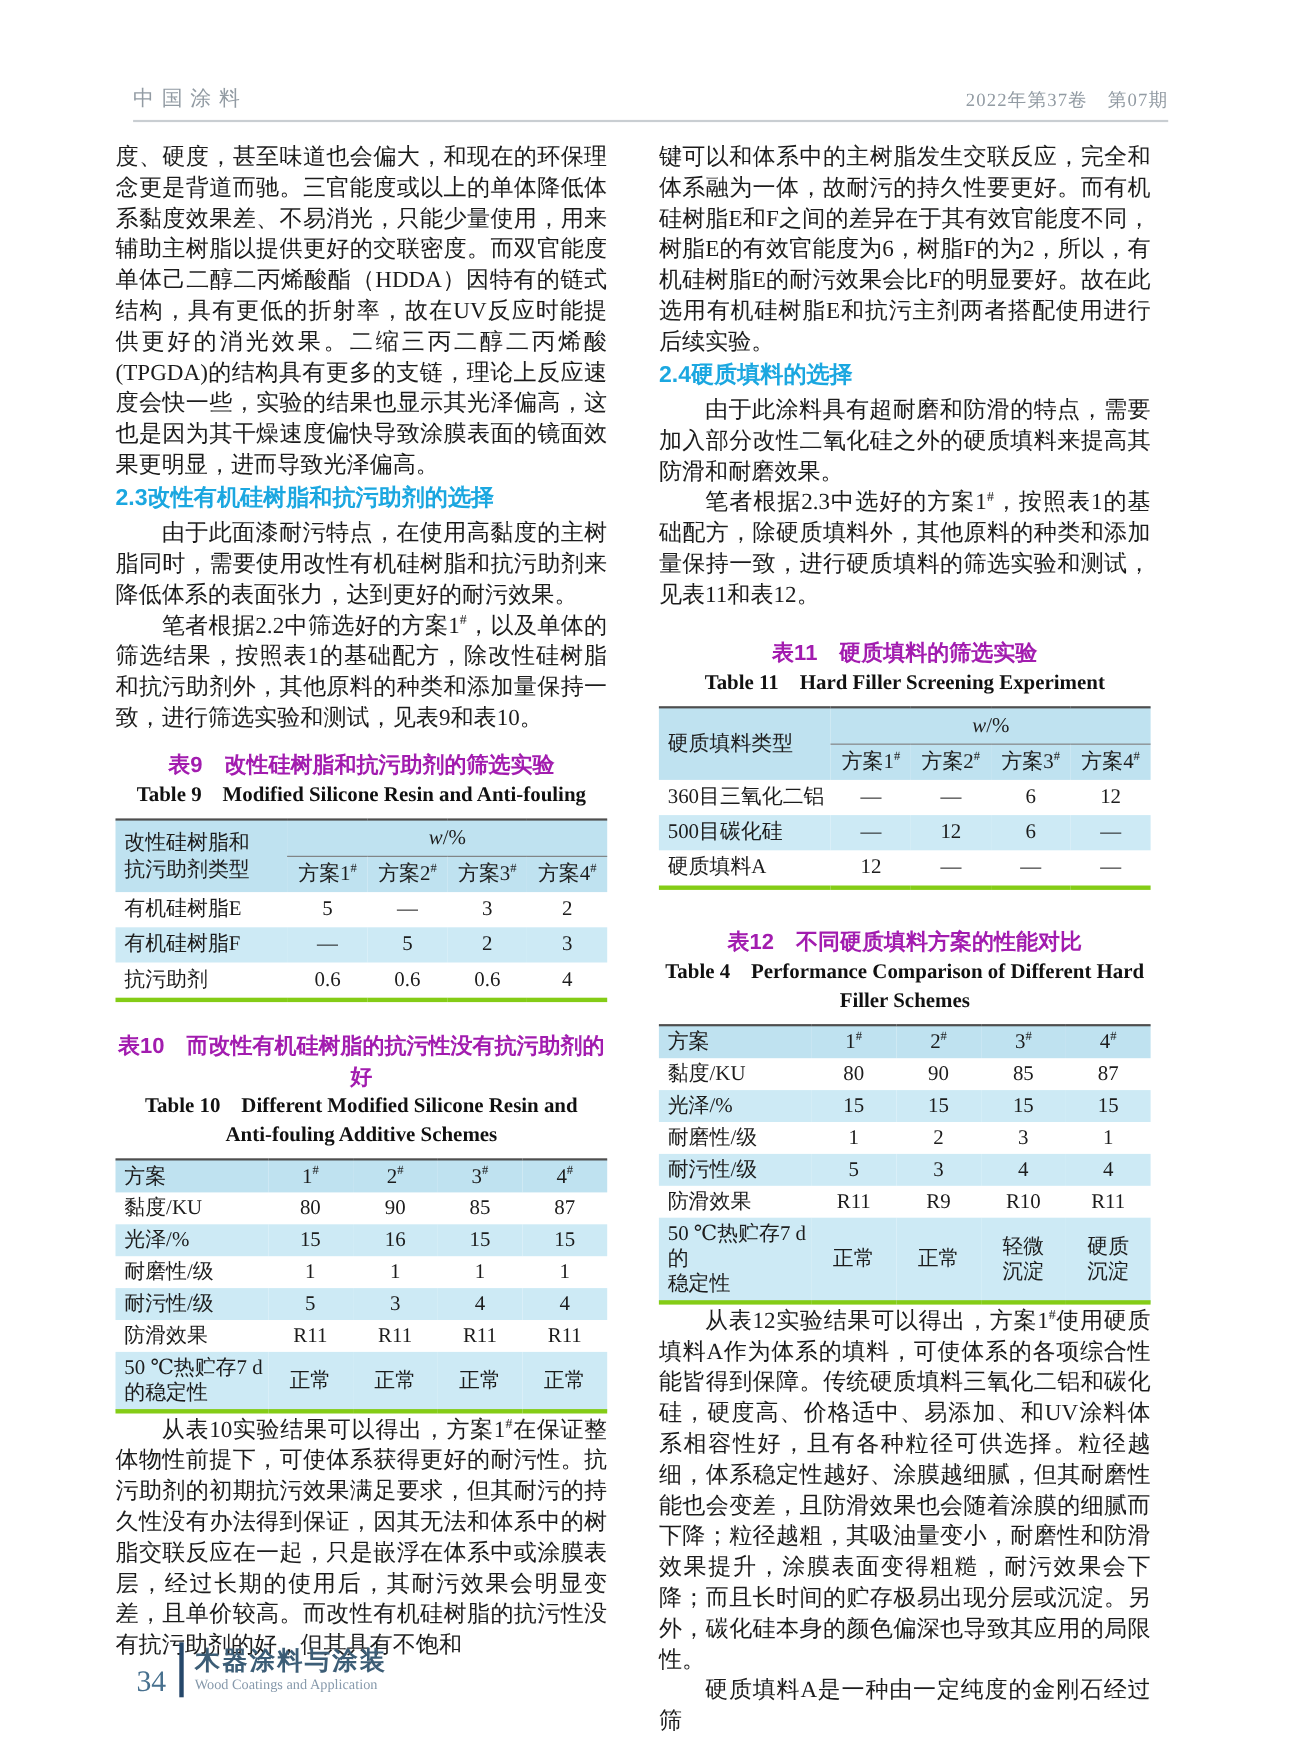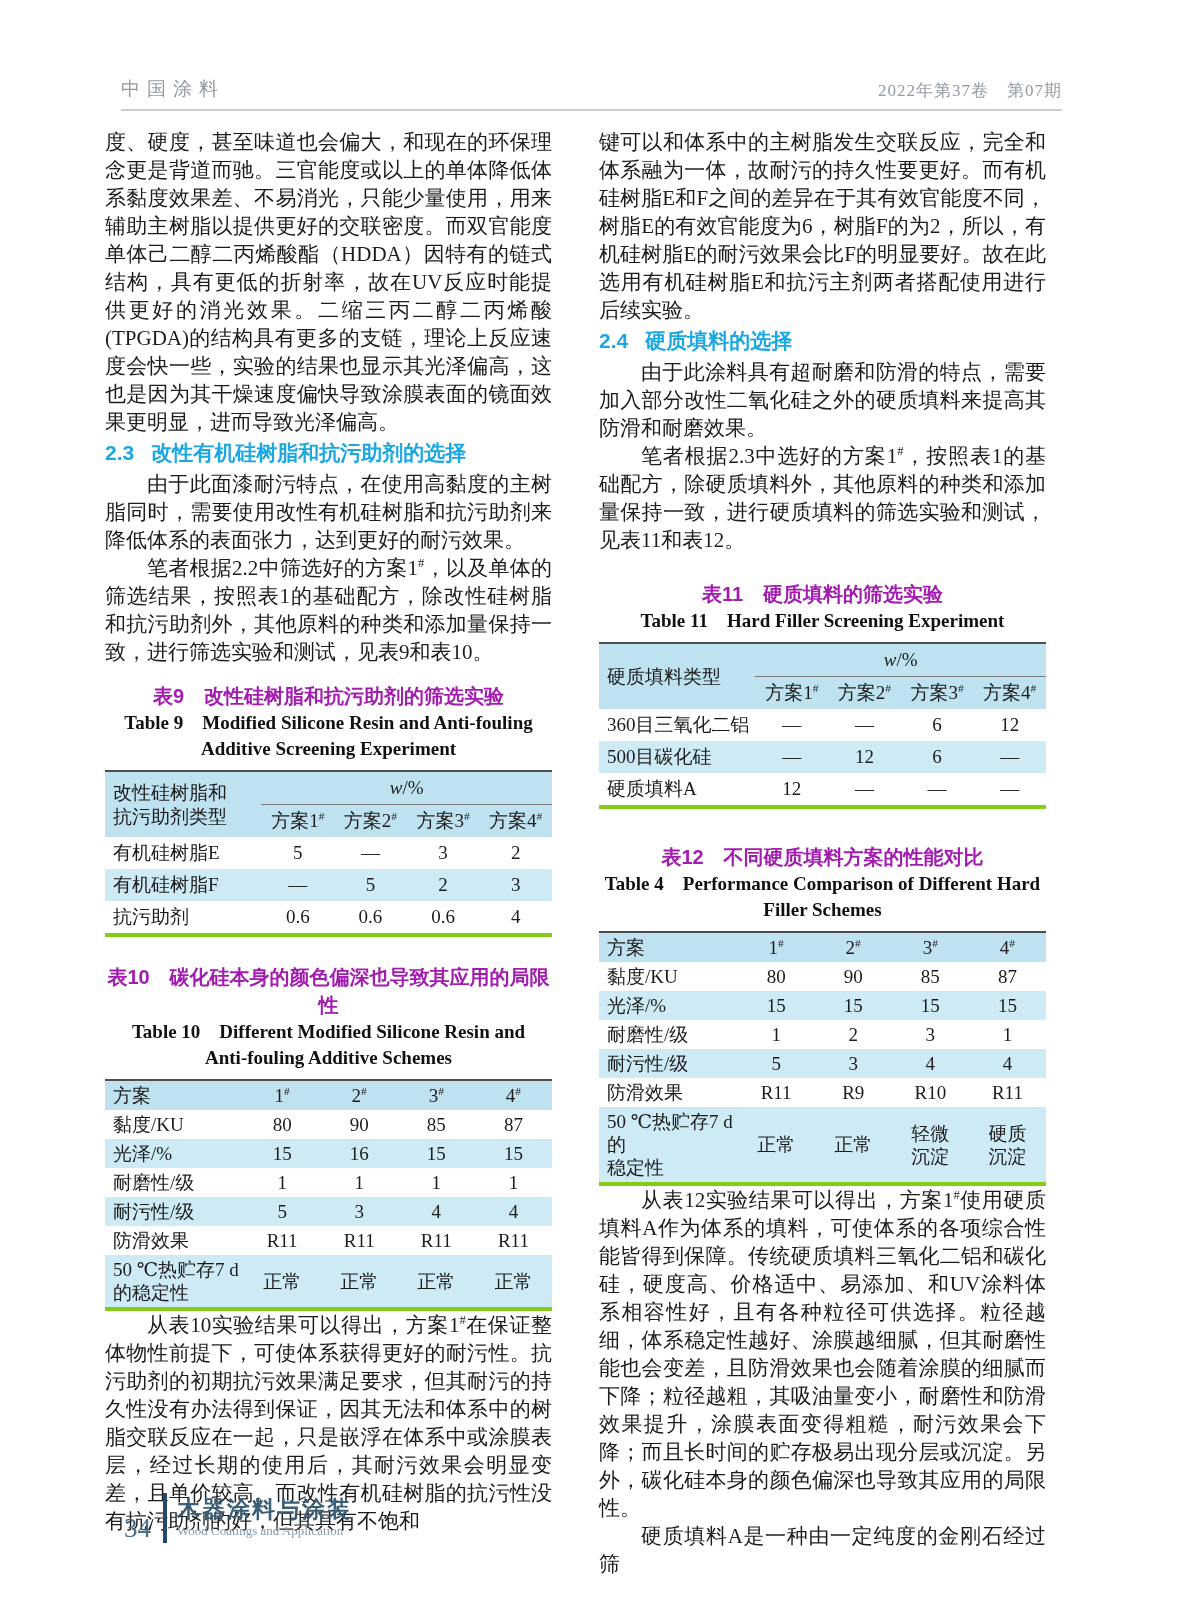--- a/index.html
+++ b/index.html
@@ -25,21 +25,21 @@
   }
   .col{width:447px;}
   p.body{
     margin:0;font-size:21px;line-height:28px;text-align:justify;
     text-justify:inter-ideograph;
   }
   p.indent{text-indent:2em;}
   sup.hash{font-size:60%;vertical-align:super;line-height:0;}
   
   .sec-h{
-    display:flex;gap:17px;align-items:baseline;
+    display:flex;align-items:baseline;
     margin:3px 0 3px 0;
     font-family:"Liberation Sans","DejaVu Sans",sans-serif;
     font-weight:700;font-size:21px;color:#1ba7e0;line-height:28px;
   }
   
   .cap-cn{
     margin:16px 0 0 0;text-align:center;
     font-family:"Liberation Sans","DejaVu Sans",sans-serif;
     font-weight:700;font-size:20px;line-height:28px;color:#a21caf;
   }
@@ -100,21 +100,20 @@
       <div class="sec-h">
         <span>2.3</span>
         <span>改性有机硅树脂和抗污助剂的选择</span>
       </div>
 
       <p class="body indent">由于此面漆耐污特点，在使用高黏度的主树脂同时，需要使用改性有机硅树脂和抗污助剂来降低体系的表面张力，达到更好的耐污效果。</p>
       <p class="body indent">笔者根据2.2中筛选好的方案1<sup class="hash">#</sup>，以及单体的筛选结果，按照表1的基础配方，除改性硅树脂和抗污助剂外，其他原料的种类和添加量保持一致，进行筛选实验和测试，见表9和表10。</p>
 
       <p class="cap-cn">表9　改性硅树脂和抗污助剂的筛选实验</p>
       <p class="cap-en">Table 9　Modified Silicone Resin and Anti-fouling</p>
-      <p class="cap-en">Additive Screening Experiment</p>
 
       <table class="tbl t9">
         <colgroup>
             <col class="c0">
             <col class="cv">
             <col class="cv">
             <col class="cv">
             <col class="cv">
           </colgroup>
         <thead>
@@ -148,21 +147,21 @@
           <tr>
               <td class="lab">抗污助剂</td>
               <td>0.6</td>
               <td>0.6</td>
               <td>0.6</td>
               <td>4</td>
             </tr>
         </tbody>
       </table>
 
-      <p class="cap-cn gap-md">表10　碳化硅本身的颜色偏深也导致其应用的局限性</p>
+      <p class="cap-cn gap-md">表10　而改性有机硅树脂的抗污性没有抗污助剂的好</p>
       <p class="cap-en">Table 10　Different Modified Silicone Resin and</p>
       <p class="cap-en">Anti-fouling Additive Schemes</p>
 
       <table class="tbl perf compact">
         <colgroup>
             <col class="c0">
             <col class="cv">
             <col class="cv">
             <col class="cv">
             <col class="cv">

